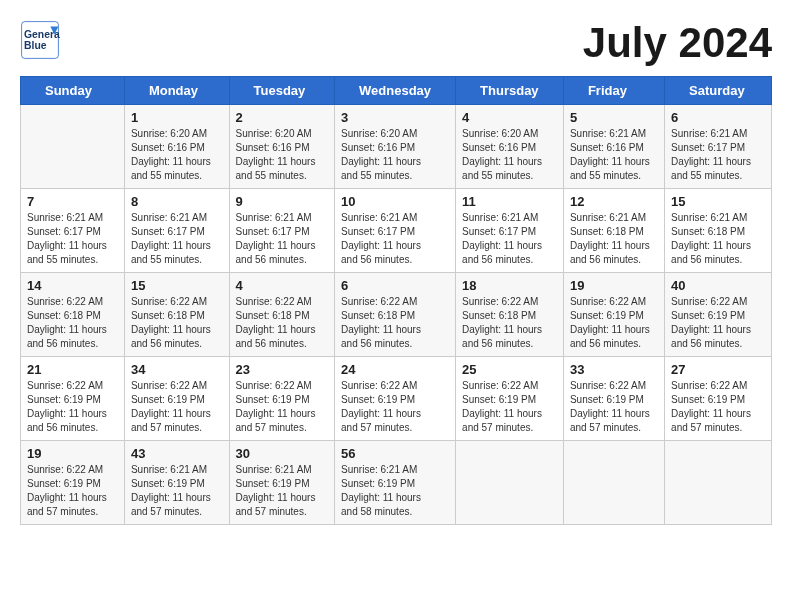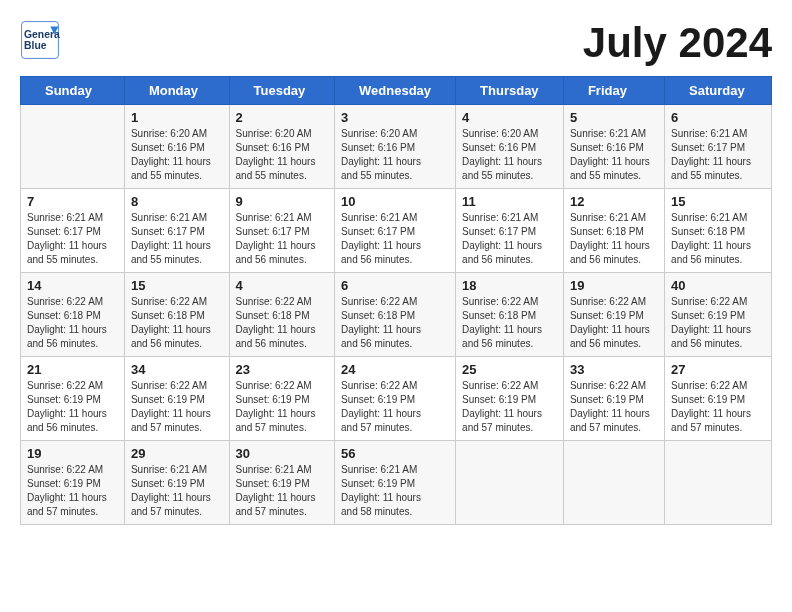--- a/index.html
+++ b/index.html
@@ -313,21 +313,21 @@
       </tr>
       <tr>
         <td>
           <span class="day-num">19</span>
           <div class="cell-info" style="white-space: pre-line;">Sunrise: 6:22 AM
 Sunset: 6:19 PM
 Daylight: 11 hours
 and 57 minutes.</div>
         </td>
         <td>
-          <span class="day-num">29</span>
+          <span class="day-num">43</span>
           <div class="cell-info" style="white-space: pre-line;">Sunrise: 6:21 AM
 Sunset: 6:19 PM
 Daylight: 11 hours
 and 57 minutes.</div>
         </td>
         <td>
           <span class="day-num">30</span>
           <div class="cell-info" style="white-space: pre-line;">Sunrise: 6:21 AM
 Sunset: 6:19 PM
 Daylight: 11 hours

